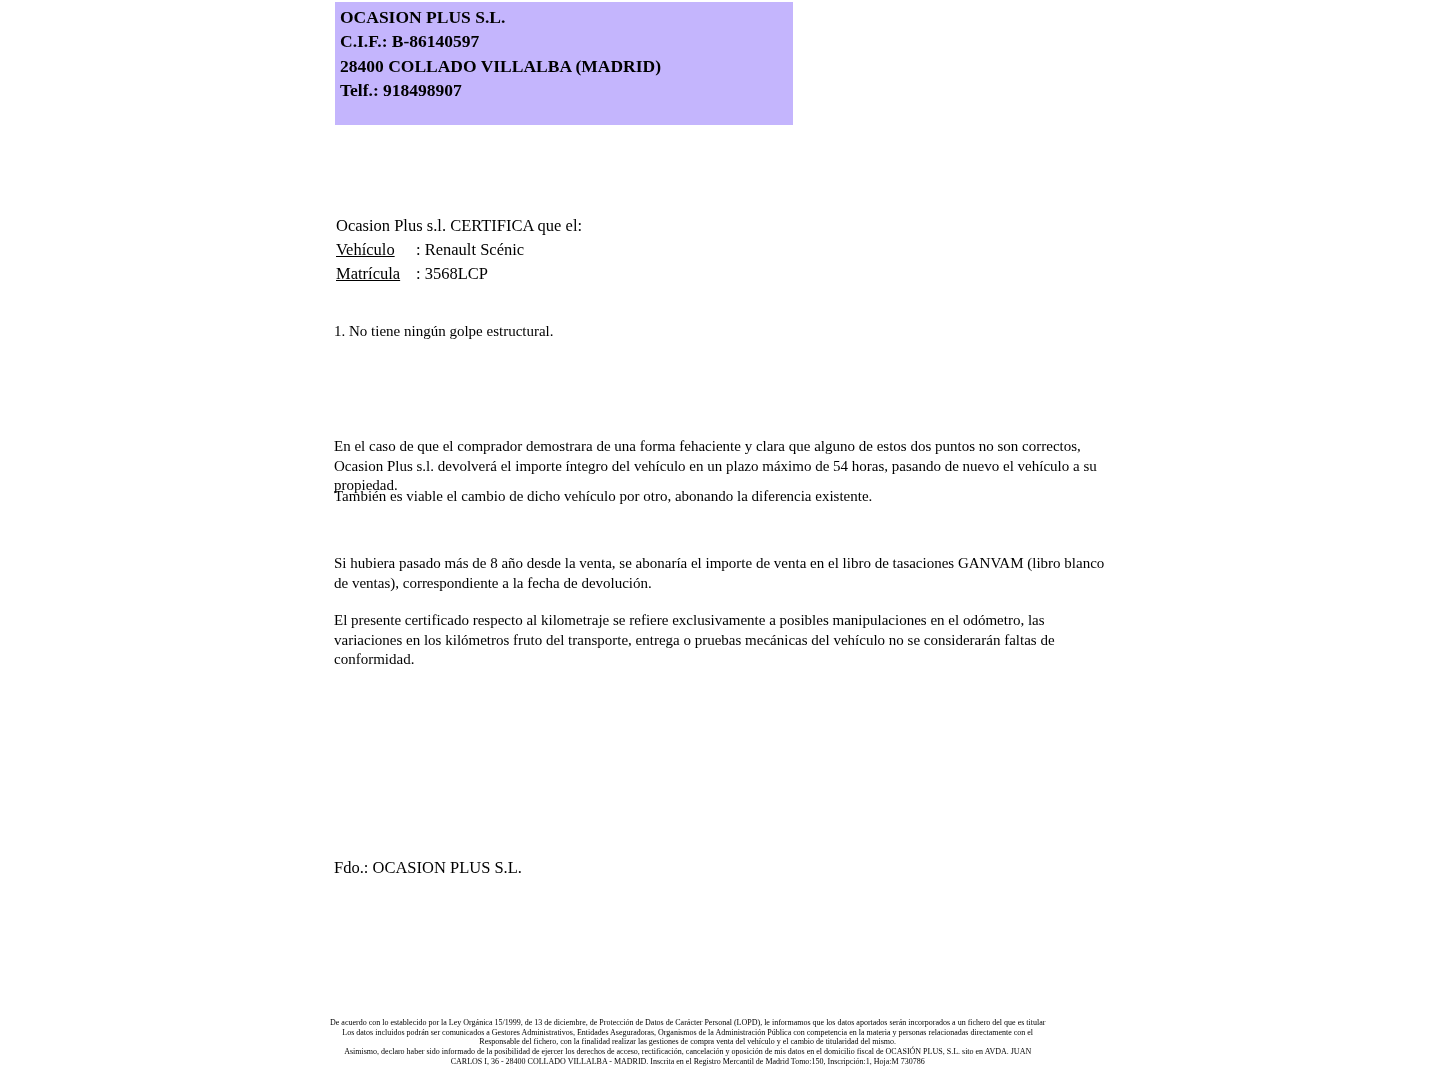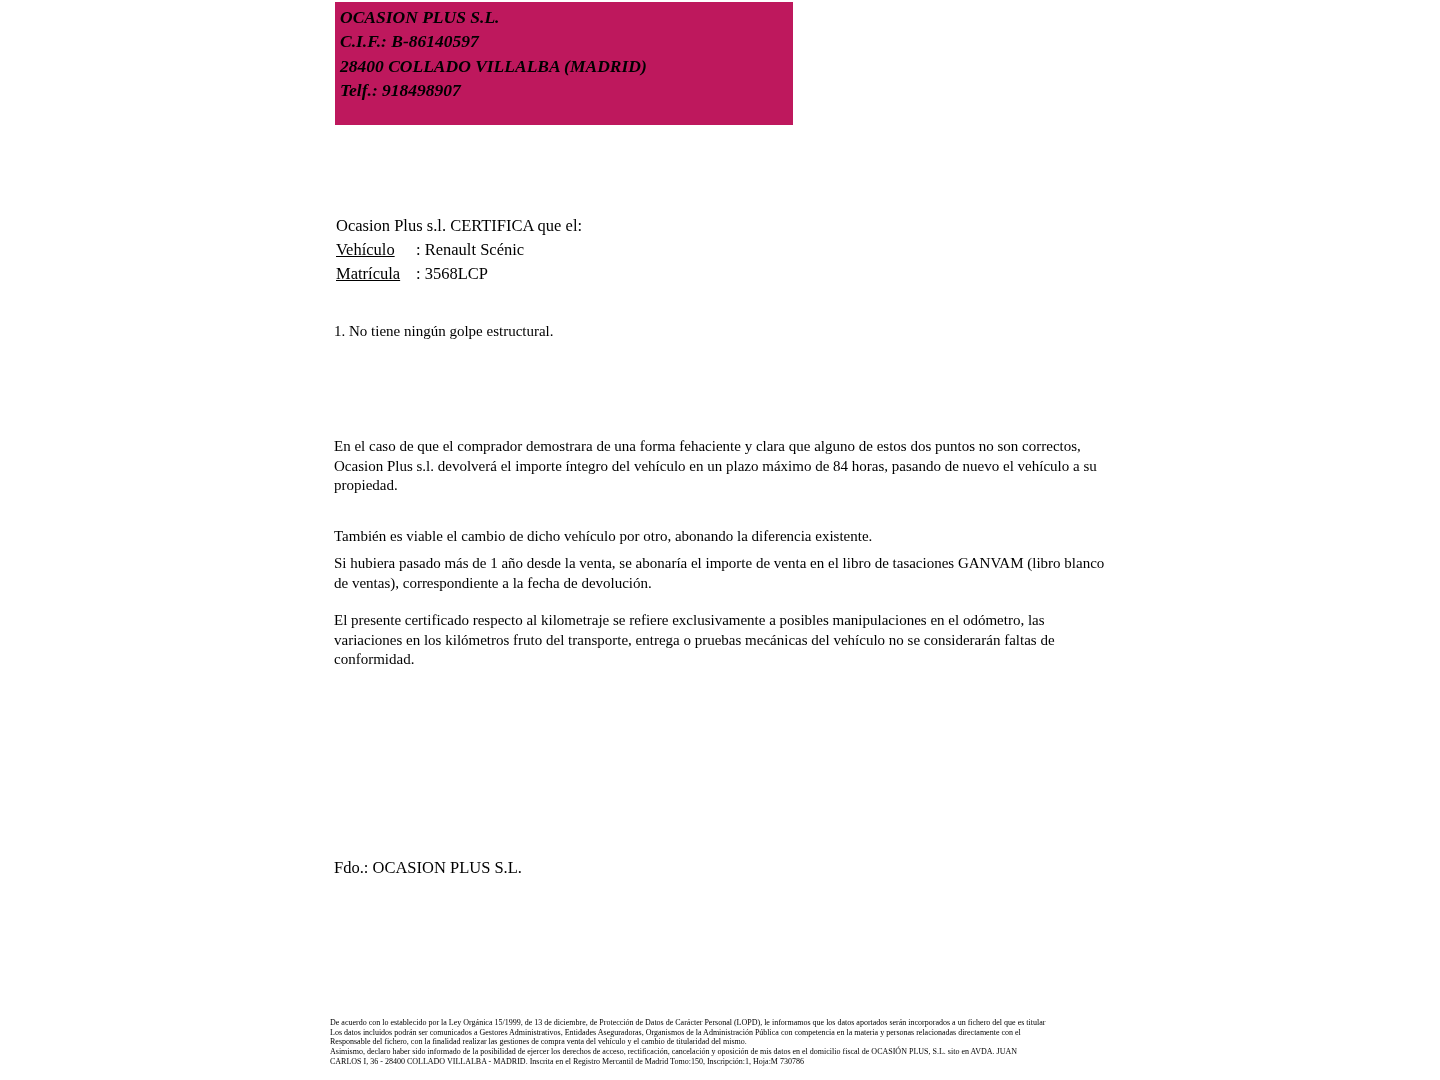--- a/index.html
+++ b/index.html
@@ -57,48 +57,49 @@
   .body-text {
     position: absolute;
     left: 334px;
     width: 775px;
     font-size: 15px;
     line-height: 19.5px;
   }
   .item-1 { top: 322px; }
   .item-2 { top: 363px; }
   .para-1 { top: 437px; }
-  .para-2 { top: 527px; }
+  .para-2 { top: 487px; }
   .para-3 { top: 554px; }
   .para-4 { top: 611px; }
   .signature {
     position: absolute;
     left: 334px;
     top: 858px;
     font-size: 16.5px;
     line-height: 19.5px;
     white-space: nowrap;
   }
   .fineprint {
     position: absolute;
     left: 330px;
     top: 1018px;
     font-size: 8px;
     line-height: 9.65px;
+    text-align: center;
   }
   .fineprint div {
     white-space: nowrap;
   }
 </style>
 </head>
 <body>
 
 <div class="page">
 
-  <div class="letterhead" style="background: #be185d; font-style: italic;">
+  <div class="letterhead" style="background: #c4b5fd;">
     <div>OCASION PLUS S.L.</div>
     <div>C.I.F.: B-86140597</div>
     <div>28400 COLLADO VILLALBA (MADRID)</div>
     <div>Telf.: 918498907</div>
   </div>
 
 
   <div class="certify">
     <div>Ocasion Plus s.l. CERTIFICA que el:</div>
     <div class="field-row">
@@ -106,23 +107,23 @@
       <span class="field-value">: Renault Scénic</span>
     </div>
     <div class="field-row">
       <span class="field-label">Matrícula</span>
       <span class="field-value">: 3568LCP</span>
     </div>
   </div>
 
   <div class="body-text item-1">1. No tiene ningún golpe estructural.</div>
 
-  <div class="body-text para-1">En el caso de que el comprador demostrara de una forma fehaciente y clara que alguno de estos dos puntos no son correctos, Ocasion Plus s.l. devolverá el importe íntegro del vehículo en un plazo máximo de 84 horas, pasando de nuevo el vehículo a su propiedad.</div>
+  <div class="body-text para-1">En el caso de que el comprador demostrara de una forma fehaciente y clara que alguno de estos dos puntos no son correctos, Ocasion Plus s.l. devolverá el importe íntegro del vehículo en un plazo máximo de 54 horas, pasando de nuevo el vehículo a su propiedad.</div>
   <div class="body-text para-2">También es viable el cambio de dicho vehículo por otro, abonando la diferencia existente.</div>
-  <div class="body-text para-3">Si hubiera pasado más de 1 año desde la venta, se abonaría el importe de venta en el libro de tasaciones GANVAM (libro blanco de ventas), correspondiente a la fecha de devolución.</div>
+  <div class="body-text para-3">Si hubiera pasado más de 8 año desde la venta, se abonaría el importe de venta en el libro de tasaciones GANVAM (libro blanco de ventas), correspondiente a la fecha de devolución.</div>
   <div class="body-text para-4">El presente certificado respecto al kilometraje se refiere exclusivamente a posibles manipulaciones en el odómetro, las variaciones en los kilómetros fruto del transporte, entrega o pruebas mecánicas del vehículo no se considerarán faltas de conformidad.</div>
 
   <div class="signature">Fdo.: OCASION PLUS S.L.</div>
 
   <div class="fineprint">
     <div>De acuerdo con lo establecido por la Ley Orgánica 15/1999, de 13 de diciembre, de Protección de Datos de Carácter Personal (LOPD), le informamos que los datos aportados serán incorporados a un fichero del que es titular</div>
     <div>Los datos incluidos podrán ser comunicados a Gestores Administrativos, Entidades Aseguradoras, Organismos de la Administración Pública con competencia en la materia y personas relacionadas directamente con el</div>
     <div>Responsable del fichero, con la finalidad realizar las gestiones de compra venta del vehículo y el cambio de titularidad del mismo.</div>
     <div>Asimismo, declaro haber sido informado de la posibilidad de ejercer los derechos de acceso, rectificación, cancelación y oposición de mis datos en el domicilio fiscal de OCASIÓN PLUS, S.L. sito en AVDA. JUAN</div>
     <div>CARLOS I, 36 - 28400 COLLADO VILLALBA - MADRID. Inscrita en el Registro Mercantil de Madrid Tomo:150, Inscripción:1, Hoja:M 730786</div>

